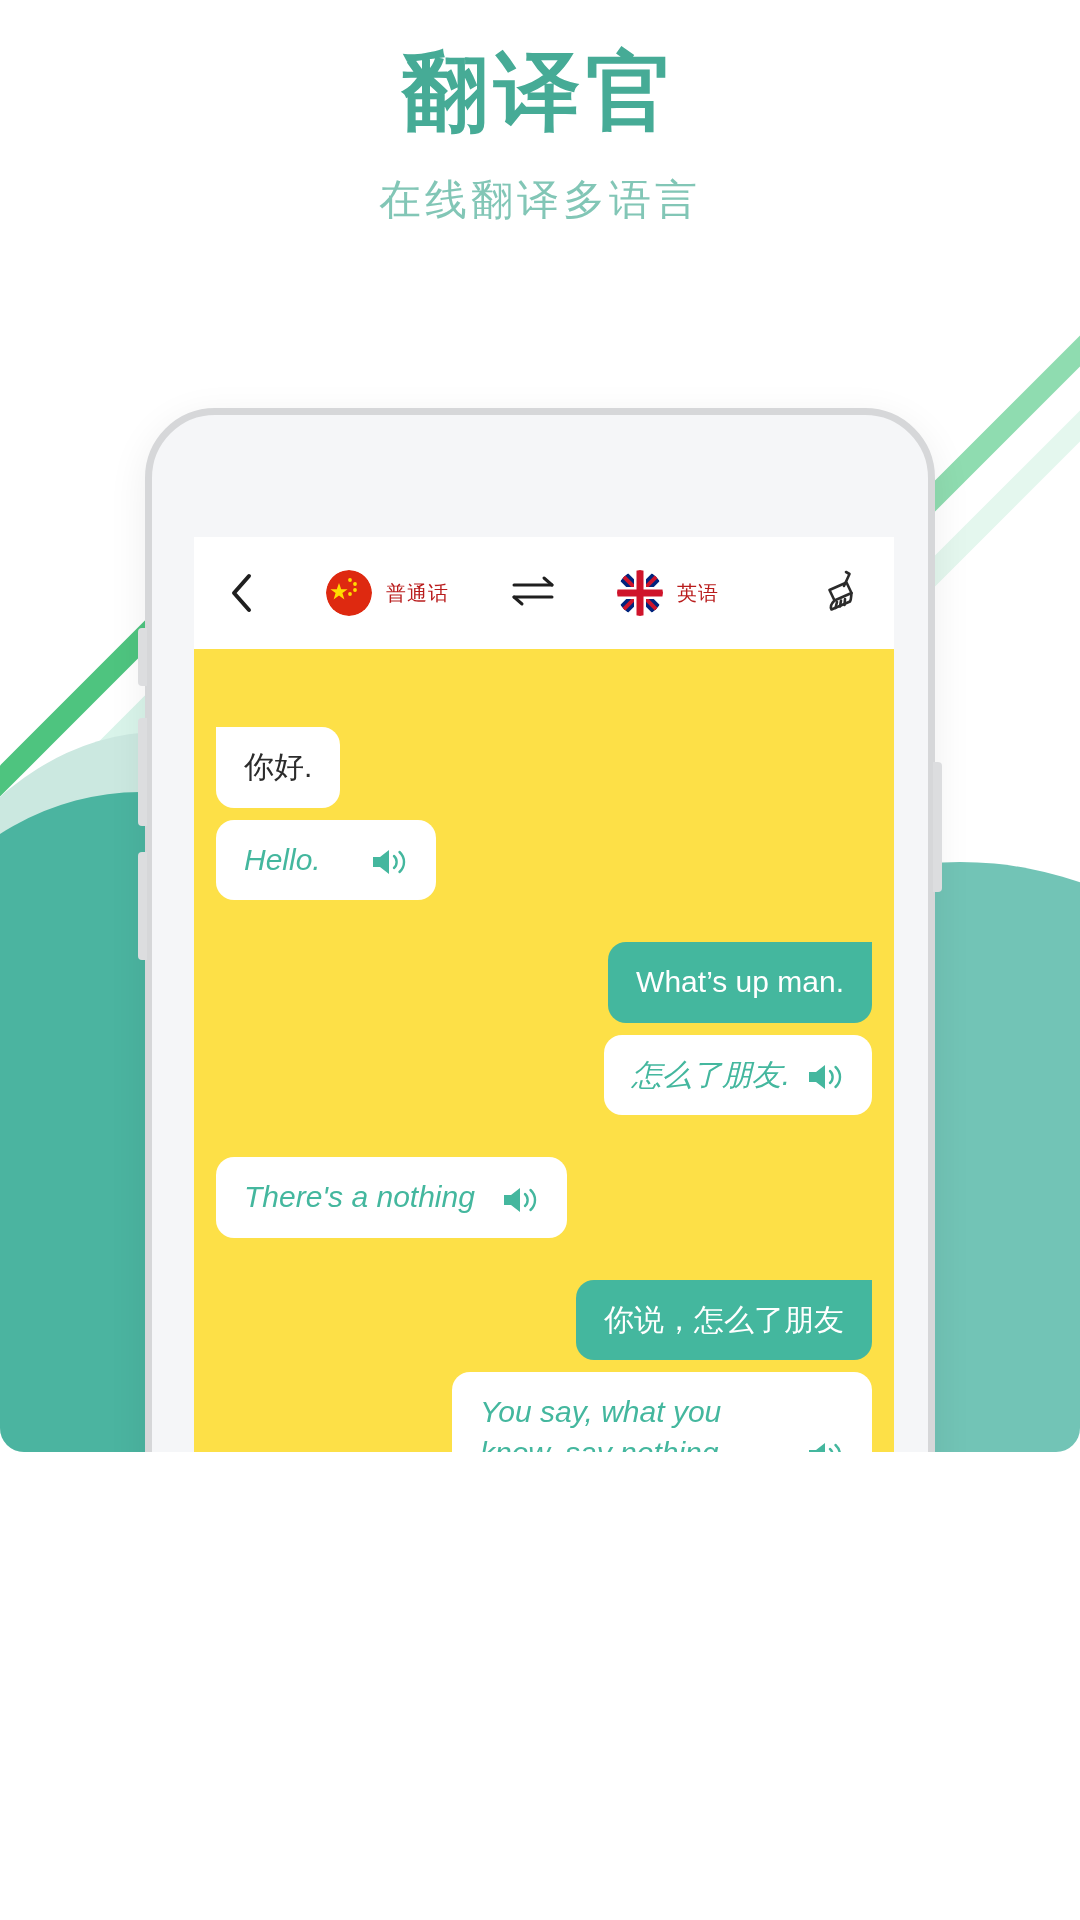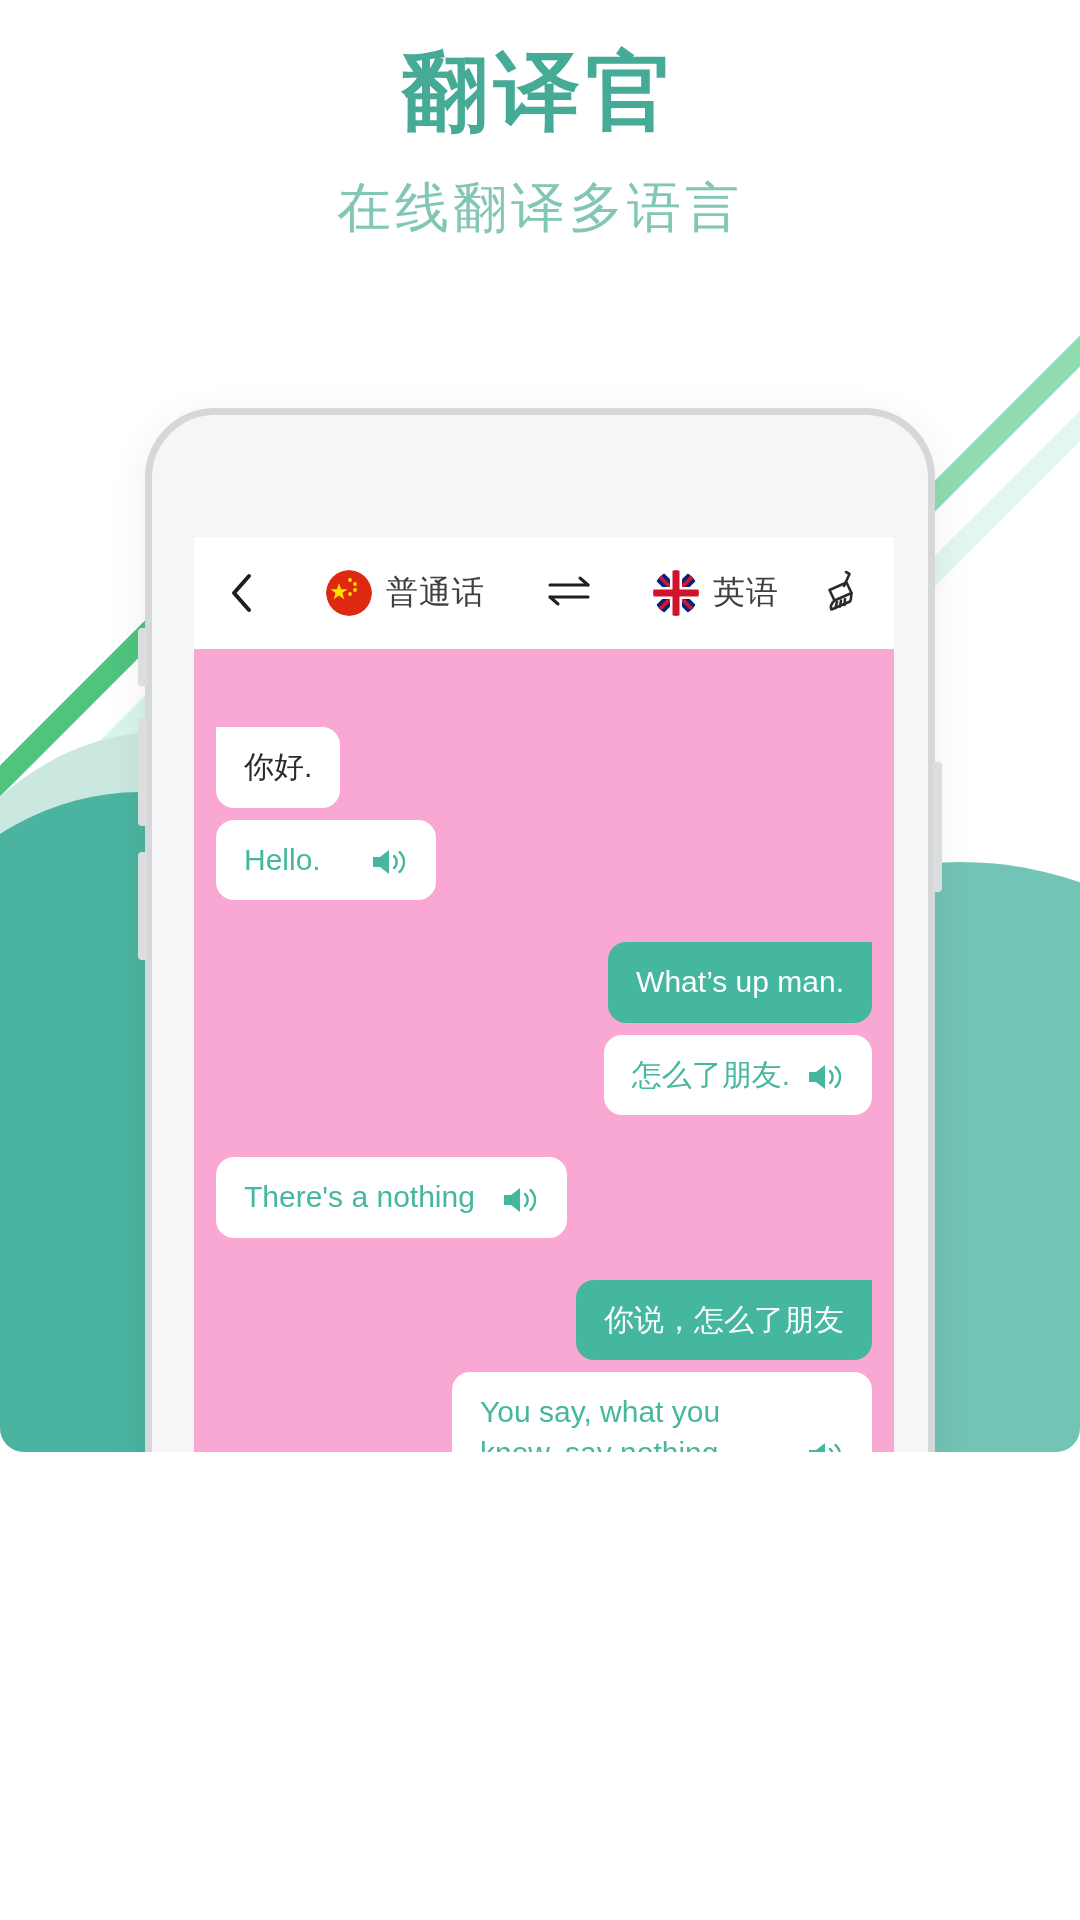--- a/index.html
+++ b/index.html
@@ -83,21 +83,21 @@
   }
   .app-title {
     font-size: 86px;
     font-weight: 700;
     color: #46ab96;
     letter-spacing: 6px;
     line-height: 1.05;
   }
   .app-subtitle {
     margin-top: 36px;
-    font-size: 54px;
+    font-size: 42px;
     color: #82c6b6;
     letter-spacing: 4px;
   }
 
   
   #phone {
     position: absolute;
     left: 145px; top: 408px;
     width: 790px; height: 1560px;
     background: #f5f6f8;
@@ -148,22 +148,22 @@
   }
   .flag {
     width: 46px; height: 46px;
     border-radius: 50%;
     overflow: hidden;
     flex: 0 0 auto;
     position: relative;
   }
   .flag svg { display: block; width: 46px; height: 46px; }
   .lang-name {
-    font-size: 32px;
-    color: #404040;
+    font-size: 20px;
+    color: #b91c1c;
     white-space: nowrap;
     letter-spacing: 1px;
   }
   .swap-btn {
     flex: 0 0 auto;
     width: 52px; height: 44px;
     display: flex; align-items: center; justify-content: center;
   }
   .spacer-a { width: 62px; }
   .spacer-b { width: 58px; }
@@ -172,21 +172,21 @@
     flex: 0 0 auto;
     width: 54px; height: 54px;
     display: flex; align-items: center; justify-content: center;
   }
 
   
   .chat {
     position: relative;
     height: 1184px;
     padding: 78px 22px 0 22px;
-    background: #f9a8d4;
+    background: #fde047;
   }
   .row { display: flex; margin-bottom: 0; }
   .row.left { justify-content: flex-start; }
   .row.right { justify-content: flex-end; }
   .group { margin-bottom: 42px; }
 
   .bubble {
     max-width: 500px;
     padding: 20px 28px;
     font-size: 30px;
@@ -217,21 +217,21 @@
     margin-bottom: 12px;
   }
   
   .bubble.trn-right {
     background: #ffffff;
     color: #44b79e;
     border-radius: 18px;
     display: flex; align-items: flex-end; gap: 16px;
     min-width: 220px;
   }
-  .bubble .txt { flex: 1 1 auto; }
+  .bubble .txt { flex: 1 1 auto; font-style: italic; }
   .spk {
     flex: 0 0 auto;
     width: 38px; height: 32px;
     display: inline-flex; align-items: center; justify-content: center;
     margin-bottom: 2px;
   }
   .spk svg { display: block; }
 
   
   .toolbar {

